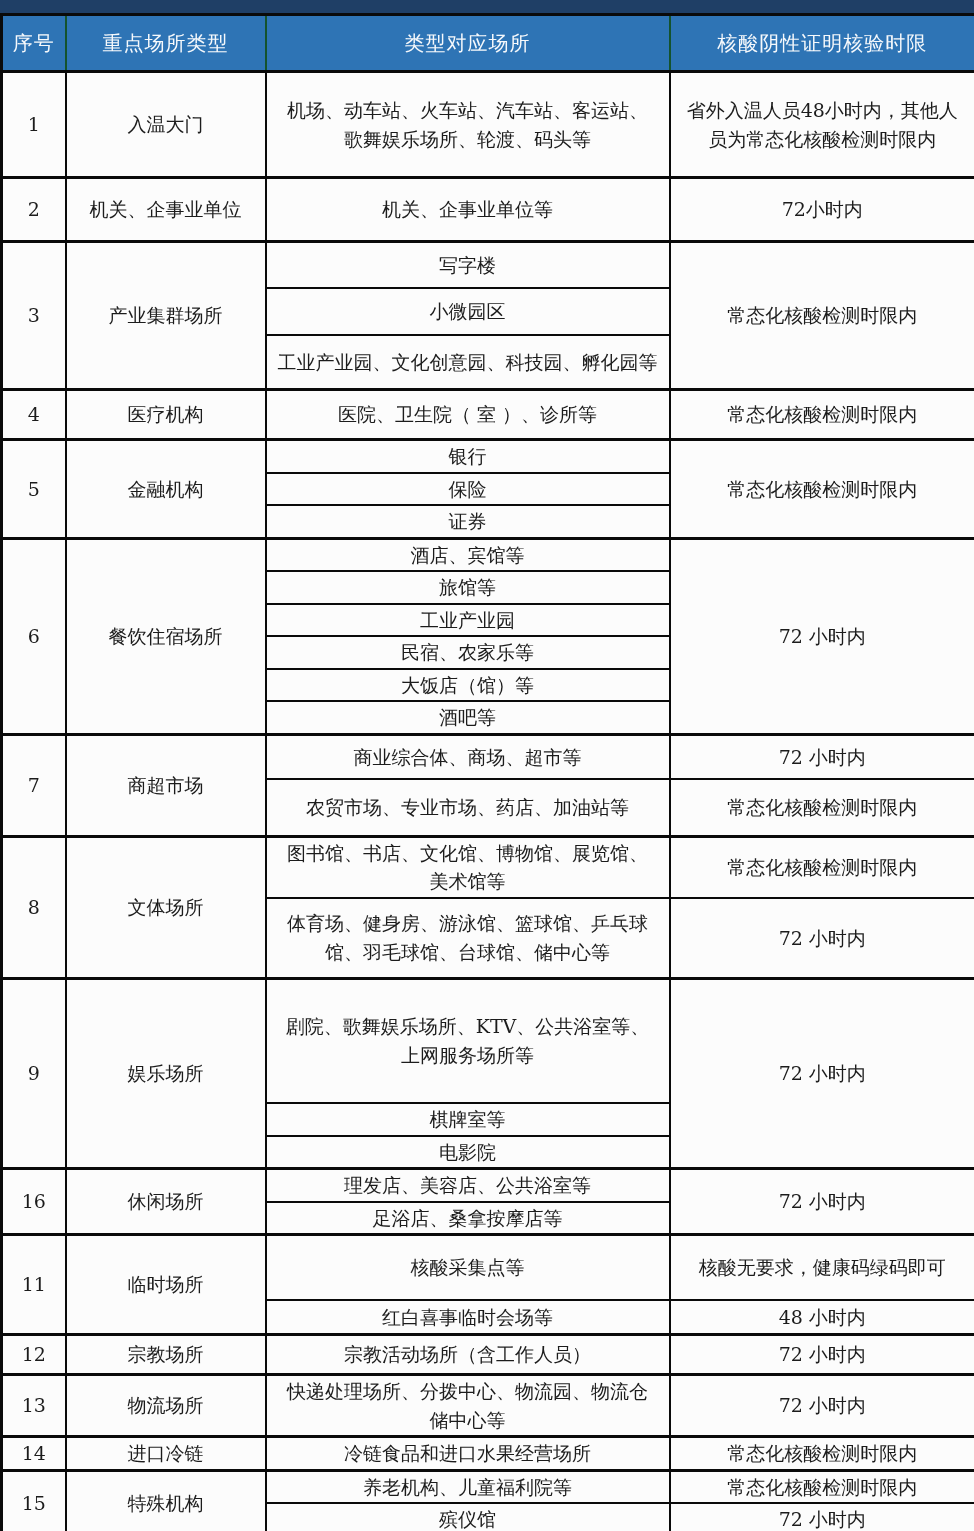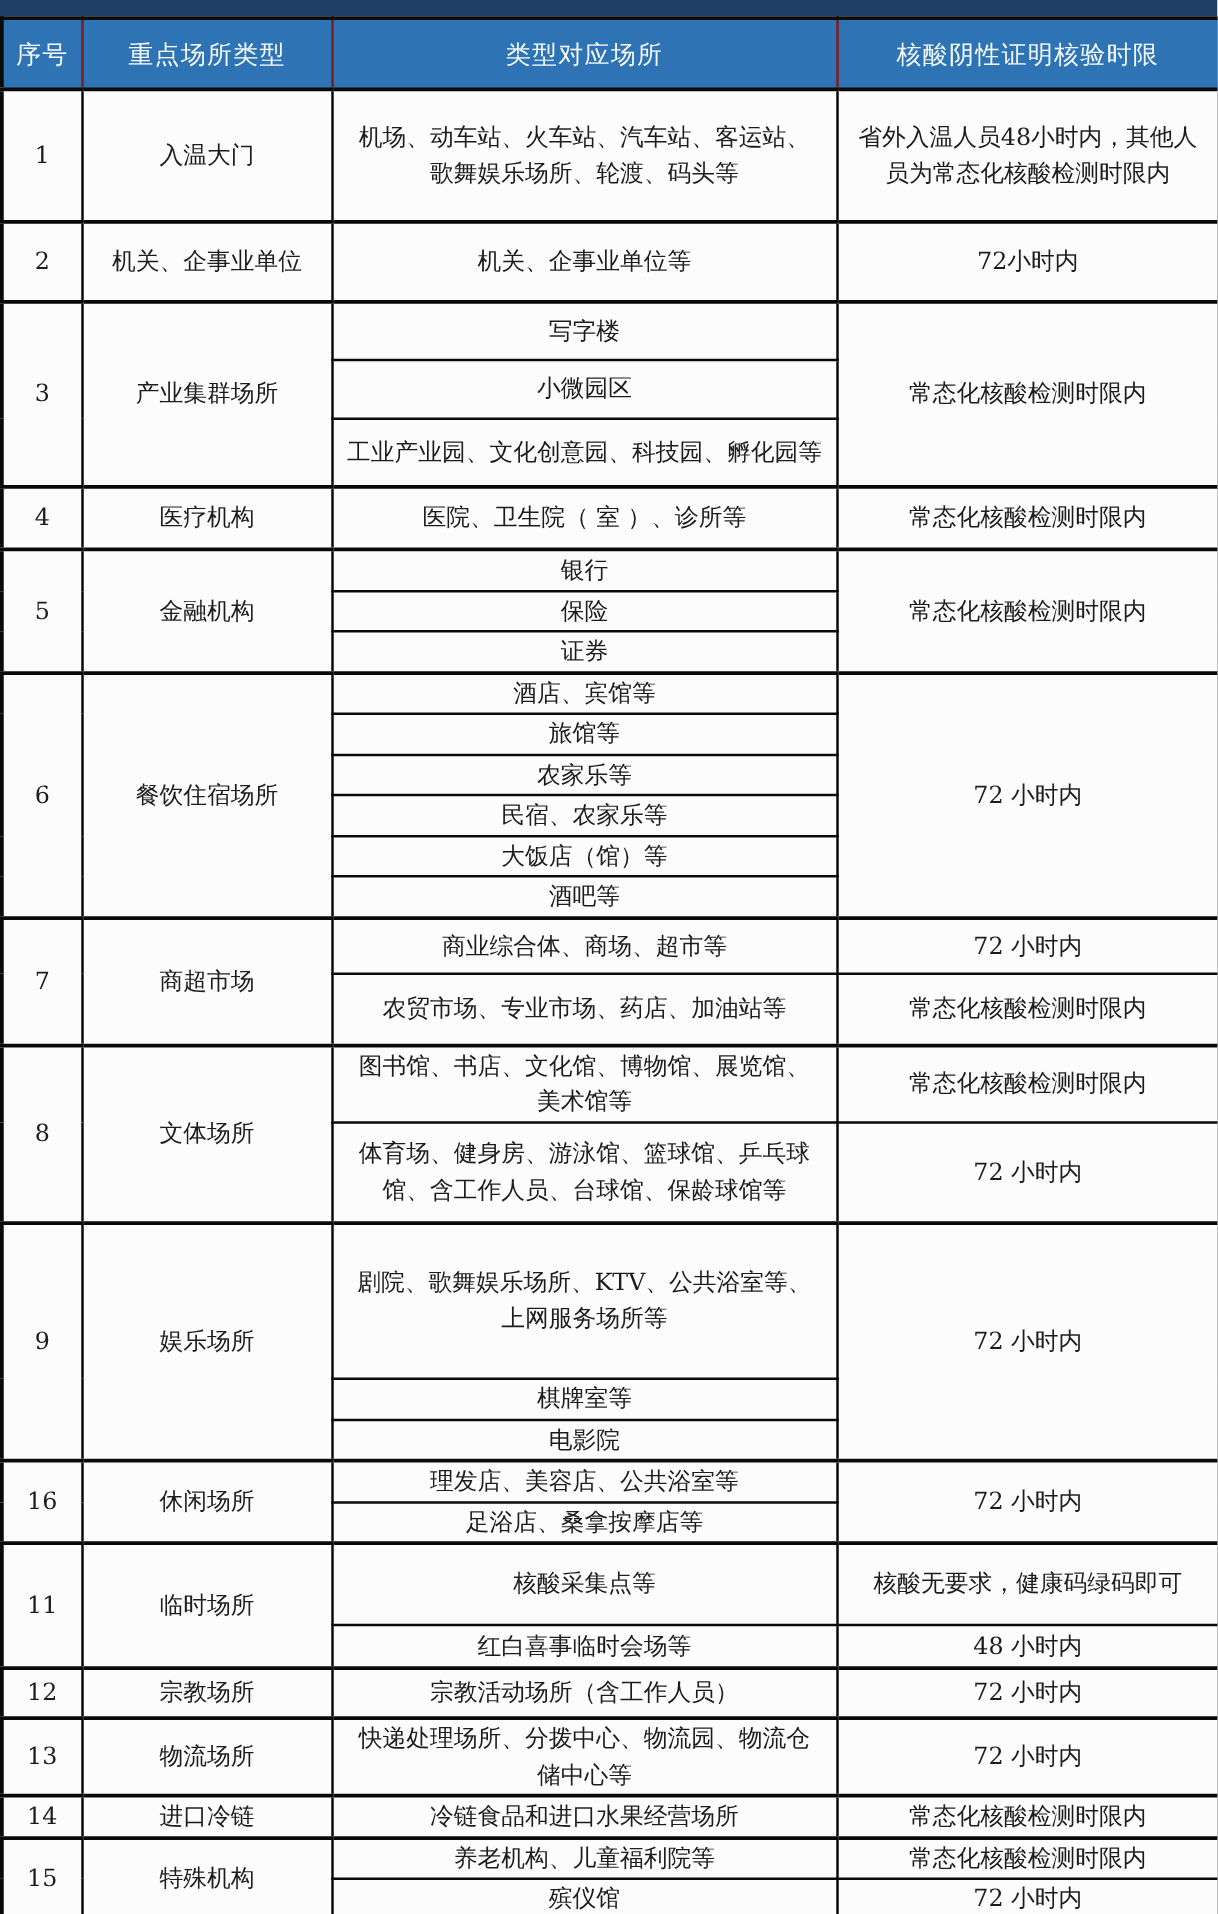--- a/index.html
+++ b/index.html
@@ -17,21 +17,21 @@
     table-layout:fixed;
     width:974px;
     background:#fcfcfc;
     border:3px solid #0a0a0a;
   }
   th{
     background:#2e74b5;
     color:#f6f9fc;
     font-weight:normal;
     font-size:20px;
-    border:2px solid #7f1d1d;
+    border:2px solid #14532d;
     height:50px;
     padding:2px 4px;
     text-align:center;
     vertical-align:middle;
     letter-spacing:1px;
   }
   td{
     border:2px solid #0a0a0a;
     text-align:center;
     vertical-align:middle;
@@ -116,21 +116,21 @@
       <tr class="gs" style="height:28px">
         <td class="num" rowspan="6">6</td>
         <td rowspan="6">餐饮住宿场所</td>
         <td>酒店、宾馆等</td>
         <td rowspan="6">72 小时内</td>
       </tr>
       <tr style="height:28px">
         <td>旅馆等</td>
       </tr>
       <tr style="height:28px">
-        <td>农家乐等</td>
+        <td>工业产业园</td>
       </tr>
       <tr style="height:28px">
         <td>民宿、农家乐等</td>
       </tr>
       <tr style="height:28px">
         <td>大饭店（馆）等</td>
       </tr>
       <tr style="height:32px">
         <td>酒吧等</td>
       </tr>
@@ -146,21 +146,21 @@
         <td>常态化核酸检测时限内</td>
       </tr>
 
       <tr class="gs" style="height:62px">
         <td class="num" rowspan="2">8</td>
         <td rowspan="2">文体场所</td>
         <td>图书馆、书店、文化馆、博物馆、展览馆、 美术馆等</td>
         <td>常态化核酸检测时限内</td>
       </tr>
       <tr style="height:80px">
-        <td>体育场、健身房、游泳馆、篮球馆、乒乓球 馆、含工作人员、台球馆、保龄球馆等</td>
+        <td>体育场、健身房、游泳馆、篮球馆、乒乓球 馆、羽毛球馆、台球馆、储中心等</td>
         <td>72 小时内</td>
       </tr>
 
       <tr class="gs" style="height:125px">
         <td class="num" rowspan="3">9</td>
         <td rowspan="3">娱乐场所</td>
         <td>剧院、歌舞娱乐场所、KTV、公共浴室等、 上网服务场所等</td>
         <td rowspan="3">72 小时内</td>
       </tr>
       <tr style="height:30px">

